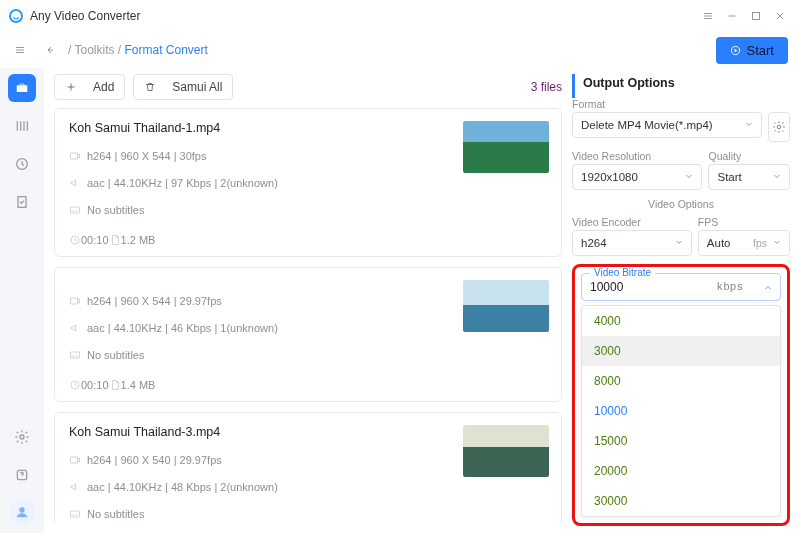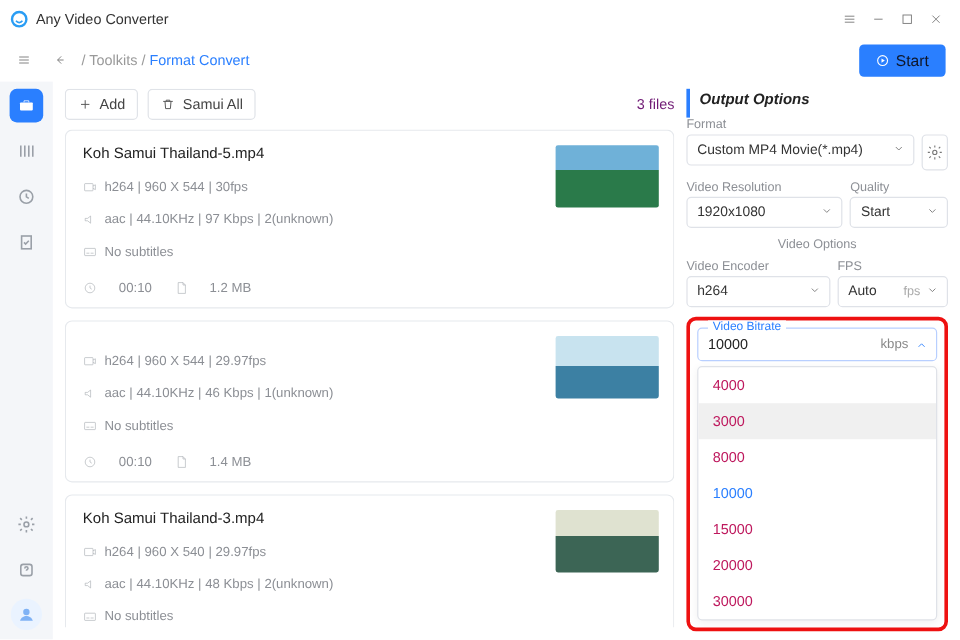--- a/index.html
+++ b/index.html
@@ -17,46 +17,46 @@
   .body { display: flex; height: calc(533px - 68px); }
   .sidebar { width: 44px; background: #f4f6f9; display: flex; flex-direction: column; align-items: center; padding-top: 6px; gap: 10px; }
   .sidebar .sicon { width: 28px; height: 28px; display: flex; align-items: center; justify-content: center; border-radius: 6px; color: #9aa0a8; }
   .sidebar .sicon.active { background: #2a7fff; color: #fff; }
   .sidebar .bottom { margin-top: auto; margin-bottom: 8px; display:flex; flex-direction:column; gap:10px; align-items:center;}
   .avatar { width: 26px; height: 26px; border-radius: 50%; background: #eaf3ff; display:flex; align-items:center; justify-content:center;}
   .avatar svg { width:16px; height:16px; fill:#7fb2f5;}
   .main { flex: 1; display: flex; padding: 6px 10px 10px 10px; gap: 10px; overflow:hidden;}
   .list { flex: 1; overflow: hidden; display:flex; flex-direction:column;}
   .listheader { display: flex; align-items: center; gap: 8px; padding: 0 0 8px 0; }
-  .btn-s { border: 1px solid #e0e3e8; border-radius: 4px; padding: 5px 10px; color: #444; background: #fff; display: flex; align-items: center; gap: 6px; font-size: 12px;}
+  .btn-s { border: 1px solid #e0e3e8; border-radius: 4px; padding: 5px 10px; color: #444; background: #fff; display: flex; align-items: center; gap: 16px; font-size: 12px;}
   .filecount { margin-left: auto; color: #701a75; font-size: 12px; }
   .card { border: 1px solid #e6e9ed; border-radius: 6px; padding: 12px 14px 10px 14px; margin-bottom: 10px; position: relative; background:#fff;}
   .card .ftitle { font-size: 12.5px; color: #222; margin-bottom: 8px; }
   .meta { display: flex; align-items: flex-end; gap: 6px; color: #8c8f95; font-size: 11px; margin-bottom: 4px; margin-top: 15px; }
   .meta svg { width: 12px; height: 12px; stroke:#a5a9af; fill:none; }
   .thumb { position: absolute; right: 12px; top: 12px; width: 86px; height: 52px; border-radius: 2px; background: linear-gradient(180deg,#6fb1d8 0 40%, #2a7a4a 40% 100%); overflow:hidden;}
   .thumb.sea { background: linear-gradient(180deg,#c8e3ef 0 48%, #3c80a3 48% 100%);}
   .thumb.city { background: linear-gradient(180deg,#dfe2d0 0 42%, #3c6555 42% 100%);}
-  .cardfoot { display: flex; gap: 18px; color: #8c8f95; font-size: 11px; margin-top: 10px; padding-top: 8px; align-items:center;}
+  .cardfoot { display: flex; color: #8c8f95; font-size: 11px; margin-top: 10px; padding-top: 8px; align-items:center;}
   .optpanel { width: 218px; position: relative; }
-  .opttitle { font-size: 12.5px; font-weight: 600; color: #222; padding: 2px 0 8px 4px; border-left: 3px solid #2a7fff; padding-left:8px;font-style:italic;}
+  .opttitle { font-size: 12.5px; font-weight: 600; color: #222; padding: 2px 0 8px 4px; border-left: 3px solid #2a7fff; padding-left:8px;}
   .frow { display: flex; gap: 6px; margin-bottom: 8px; align-items:flex-start;}
   .fcol { flex: 1; position:relative;}
   .flabel { font-size: 10.5px; color: #8c8f95; margin-bottom: 2px; display:block;}
   .select { border: 1px solid #dfe2e8; border-radius: 4px; padding: 6px 20px 6px 8px; font-size: 11.5px; color: #333; position: relative; background:#fff;}
   .select .caret { position: absolute; right:6px; top: 50%; transform: translateY(-50%); }
   .gearbtn { width: 22px; height: 30px; display:flex; align-items:center; justify-content:center; color:#777; border:1px solid #dfe2e8; border-radius:4px;}
   .sectionhead { text-align:center; font-size:10.5px; color:#8c8f95; margin: 2px 0 6px 0;}
   .highlight { border: 3px solid #e11; border-radius: 8px; padding: 6px; position: relative; background:#fff;}
   .bitratebox { border: 1px solid #b8cfff; border-radius: 4px; padding: 6px 8px 6px 8px; position: relative; }
   .bitratebox .flabel { color:#2a7fff; position:absolute; top:-7px; left:8px; background:#fff; padding:0 4px; font-size:10px;}
   .bitrateinput { border:none; outline:none; width: 60%; font-size:12px; color:#222;}
-  .unit { position:absolute; right:23px; top:7px; color:#888; font-size:11px;}
+  .unit { position:absolute; right:37px; top:7px; color:#888; font-size:11px;font-family:Liberation Mono, monospace;}
   .dropdown { border:1px solid #dfe2e8; border-radius:4px; margin-top:4px; background:#fff; box-shadow:0 2px 8px rgba(0,0,0,0.06);}
-  .dropdown .opt { padding: 8px 12px; font-size: 12px; color:#be185d; }
+  .dropdown .opt { padding: 8px 12px; font-size: 12px; color:#4d7c0f; }
   .dropdown .opt.hover { background:#f0f0f0; }
   .dropdown .opt.sel { color:#2a7fff; }
   .caret svg, .winbtn svg, .hamburger svg, .back svg { width:12px; height:12px; stroke:#777; fill:none; stroke-width:1.5;}
   .startbtn svg { width:11px; height:11px; stroke:#fff; fill:none; stroke-width:2;}
   .btn-s svg { width:12px; height:12px; stroke:#555; fill:none; stroke-width:1.6;}
   .listscroll { overflow:hidden; }
 </style>
 </head>
 <body>
 
@@ -180,21 +180,21 @@
               <path d="M4 7h16M9 7V5h6v2M7 7l1 12h8l1-12"></path>
             </svg>
           <span>Samui All</span>
         </div>
         <div class="filecount">3 files</div>
       </div>
       <div class="listscroll">
 
         <div class="card">
           <div class="thumb"></div>
-          <div class="ftitle">Koh Samui Thailand-5.mp4</div>
+          <div class="ftitle">Koh Samui Thailand-1.mp4</div>
           <div class="meta">
               <svg viewBox="0 0 24 24">
                 <rect x="3" y="6" width="14" height="12" rx="1"></rect>
                 <path d="M17 10l4-2v8l-4-2"></path>
               </svg>
               <span>h264 | 960 X 544 | 30fps</span>
             </div>
           <div class="meta">
               <svg viewBox="0 0 24 24">
                 <path d="M4 10v4h4l5 4V6l-5 4H4z"></path>
@@ -297,21 +297,21 @@
       </div>
     </div>
 
     <div class="optpanel">
       <div class="opttitle">Output Options</div>
 
       <span class="flabel">Format</span>
       <div class="frow">
         <div class="fcol">
           <div class="select">
-            <span>Custom MP4 Movie(*.mp4)</span>
+            <span>Delete MP4 Movie(*.mp4)</span>
             <span class="caret"><svg viewBox="0 0 24 24">
                   <path d="M7 10l5 5 5-5"></path>
                 </svg></span>
           </div>
         </div>
         <div class="gearbtn">
             <svg viewBox="0 0 24 24" width="14" height="14" fill="none" stroke="currentColor" stroke-width="1.6">
               <circle cx="12" cy="12" r="3"></circle>
               <path d="M12 2v3M12 19v3M4.2 4.2l2.1 2.1M17.7 17.7l2.1 2.1M2 12h3M19 12h3M4.2 19.8l2.1-2.1M17.7 6.3l2.1-2.1"></path>
             </svg>

